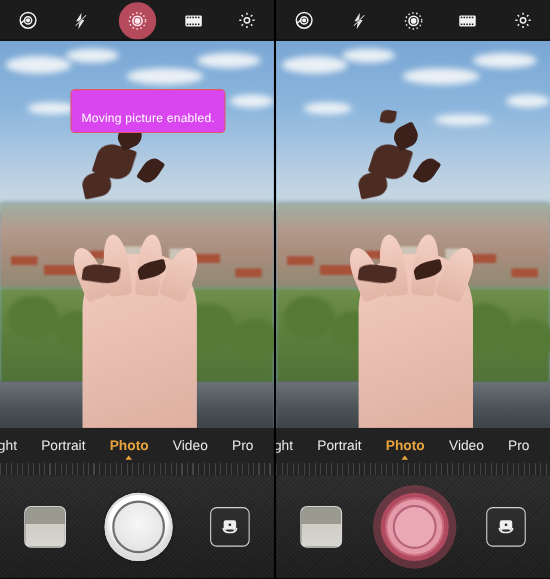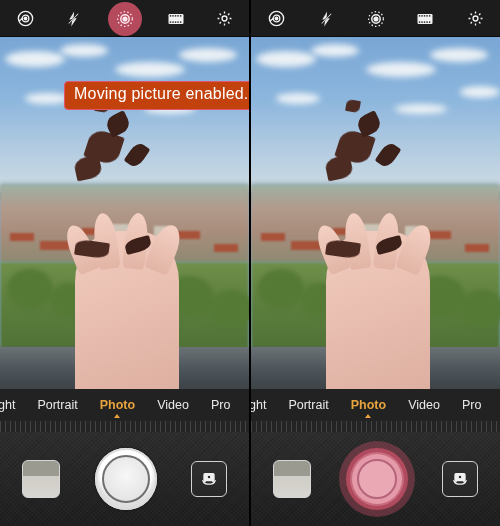--- a/index.html
+++ b/index.html
@@ -40,22 +40,22 @@
 
   .hand{position:absolute;left:30%;top:55%;width:42%;height:48%;
      background:linear-gradient(160deg,#f2cdc0 0%,#e9bfb1 45%,#dcae9f 100%);
      border-radius:40% 40% 8% 8%/30% 30% 4% 4%;filter:blur(.4px);}
   .finger{position:absolute;background:linear-gradient(#f3d0c3,#e2b5a6);border-radius:50% 50% 14% 14%;}
   .leaf{position:absolute;background:#4c2b22;border-radius:45% 8% 45% 8%;filter:blur(.35px);}
   .leaf2{position:absolute;background:#3c211a;border-radius:50% 12% 50% 12%;}
 
   
   .toast{position:absolute;left:64px;top:44px;z-index:9;
-     background:#c2410c;color:#fff;font-size:16px;letter-spacing:.2px;
-     padding:3px 9px 6px;border-radius:4px;border:1.5px solid #e2556a;white-space:nowrap;}
+     background:#d946ef;color:#fff;font-size:11px;letter-spacing:.2px;
+     padding:20px 9px 6px;border-radius:4px;border:1.5px solid #e2556a;white-space:nowrap;}
 
   
   .modezone{position:relative;background:#222222;}
   .modebar{height:32px;display:flex;align-items:center;justify-content:center;gap:0;
      overflow:hidden;position:relative;}
   .mode{font-size:12.5px;color:#e9e9e9;padding:0 11px;white-space:nowrap;position:relative;}
   .mode.active{color:#e8a33d;font-weight:bold;text-align:center;}
   .mode.active .pip{position:absolute;left:50%;bottom:-6px;transform:translateX(-50%);
      width:0;height:0;border-left:3.5px solid transparent;border-right:3.5px solid transparent;
      border-bottom:4px solid #e8a33d;}

